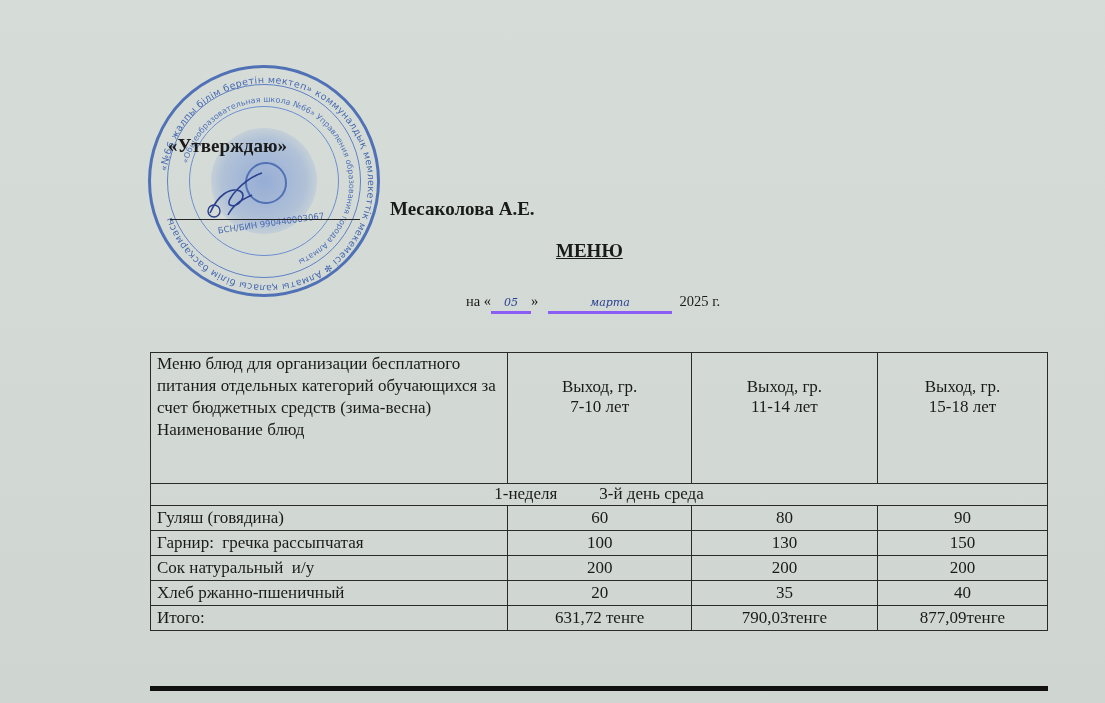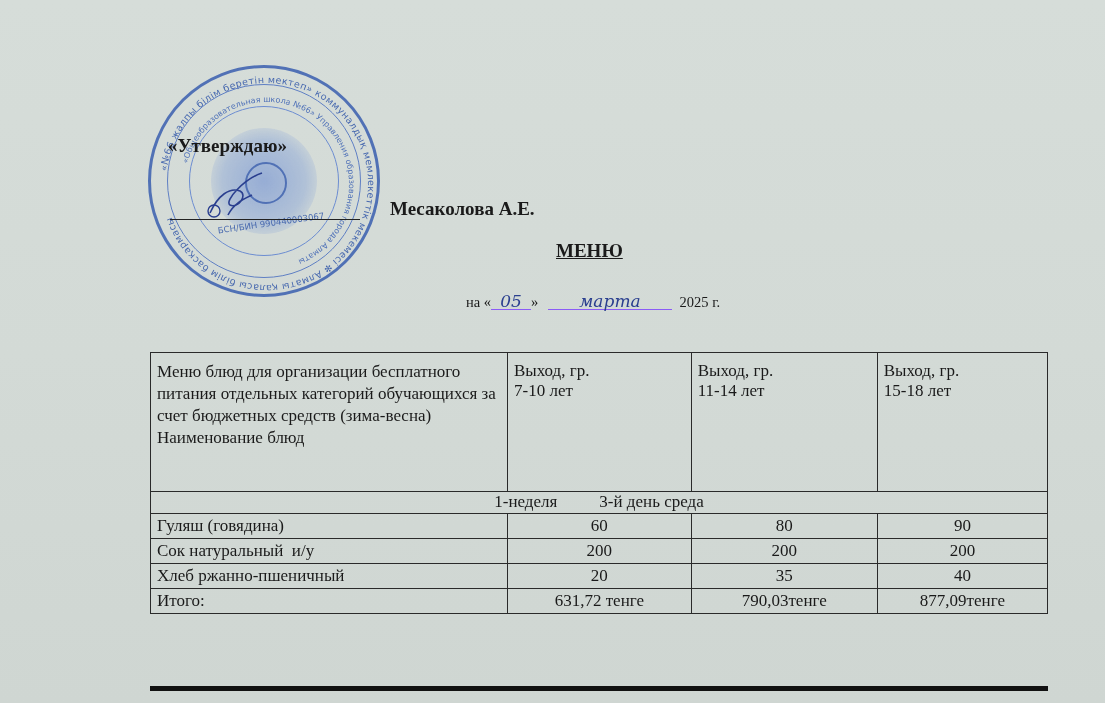--- a/index.html
+++ b/index.html
@@ -64,38 +64,38 @@
     }
     .menu-title {
       position: absolute; left: 556px; top: 240px;
       font-weight: bold; font-size: 19px; text-decoration: underline;
     }
     .date-line {
       position: absolute; left: 466px; top: 293px; font-size: 14.5px;
       white-space: nowrap;
     }
     .date-line .blank {
-      display: inline-block; border-bottom: 1px solid #8b5cf6; text-align: center;
+      display: inline-block; border-bottom: 3px solid #8b5cf6; text-align: center;
       color: #2a3f8f; font-family: "DejaVu Serif", serif; font-style: italic;
-      font-size: 17px; line-height: 16px;
+      font-size: 11px; line-height: 16px;
     }
     .date-day { width: 40px; }
     .date-month { width: 124px; margin-left: 6px; margin-right: 4px; }
     
     .menu-table {
       position: absolute; left: 150px; top: 352px; width: 898px;
       border-collapse: collapse; font-size: 17px;
       border: 1.5px solid #222;
     }
     .menu-table td {
       border: 1.2px solid #2a2a2a; padding: 0 6px; vertical-align: top;
       line-height: 21px;
     }
-    .menu-table .head-name { width: 346px; height: 130px; padding-top: 8px; line-height: 22px; margin-top: 19px; }
-    .menu-table .head-col { text-align: left; padding-top: 8px; line-height: 20px; }
+    .menu-table .head-name { width: 346px; height: 130px; line-height: 22px; margin-top: 19px; }
+    .menu-table .head-col { text-align: center; padding-top: 24px; line-height: 20px; }
     .menu-table .c1 { width: 172px; }
     .menu-table .c2 { width: 174px; }
     .menu-table .c3 { width: 158px; }
     .menu-table .week-row td { text-align: center; height: 21px; line-height: 20px; margin-left: 23px; }
     .menu-table .week-row .gap { display: inline-block; width: 42px; }
     .menu-table .item td { height: 24px; line-height: 24px; }
     .menu-table .item .num { text-align: center; }
     .bottom-rule {
       position: absolute; left: 150px; top: 686px; width: 898px; height: 5px; background: #111;
     }
@@ -160,20 +160,26 @@
       <span>1-неделя</span><span class="gap"></span><span>3-й день среда</span>
     </td>
   </tr>
   <tr class="item">
     <td>Гуляш (говядина)</td>
     <td class="num">60</td>
     <td class="num">80</td>
     <td class="num">90</td>
   </tr>
   <tr class="item">
+    <td style="white-space:pre">Гарнир:  гречка рассыпчатая</td>
+    <td class="num">100</td>
+    <td class="num">130</td>
+    <td class="num">150</td>
+  </tr>
+  <tr class="item">
     <td style="white-space:pre">Сок натуральный  и/у</td>
     <td class="num">200</td>
     <td class="num">200</td>
     <td class="num">200</td>
   </tr>
   <tr class="item">
     <td>Хлеб ржанно-пшеничный</td>
     <td class="num">20</td>
     <td class="num">35</td>
     <td class="num">40</td>

